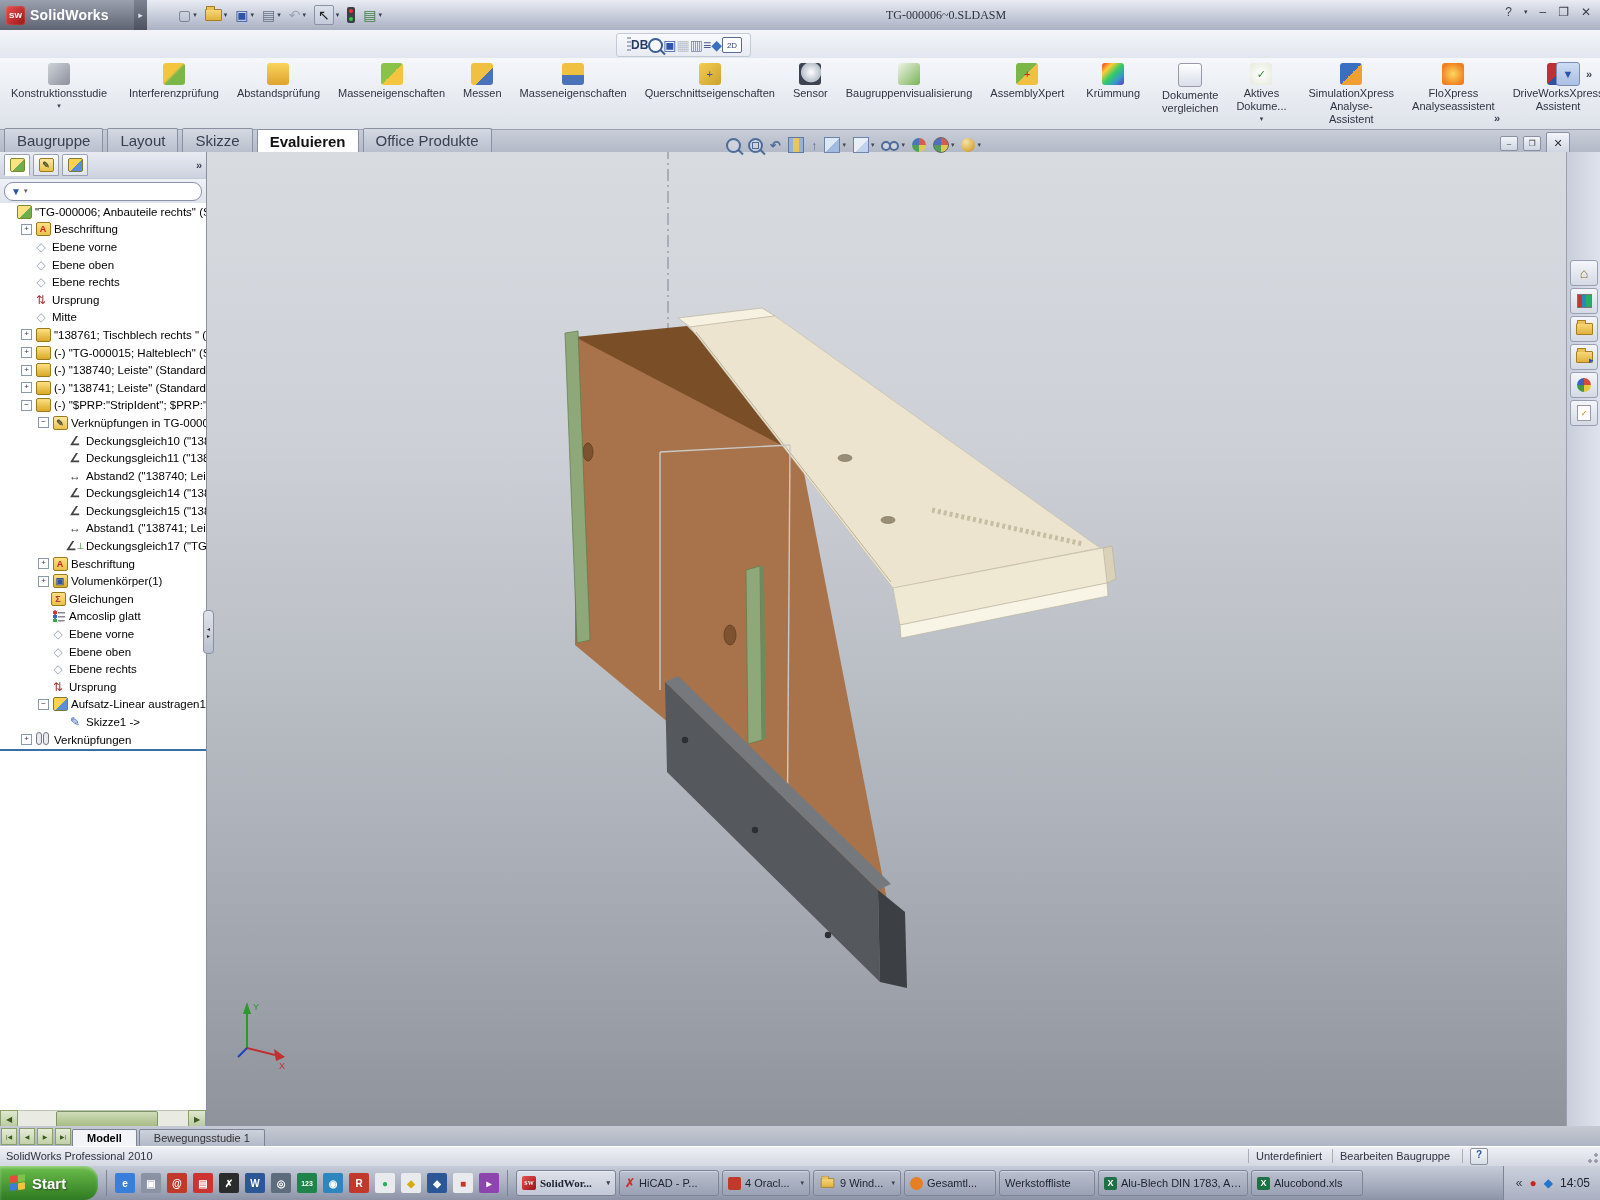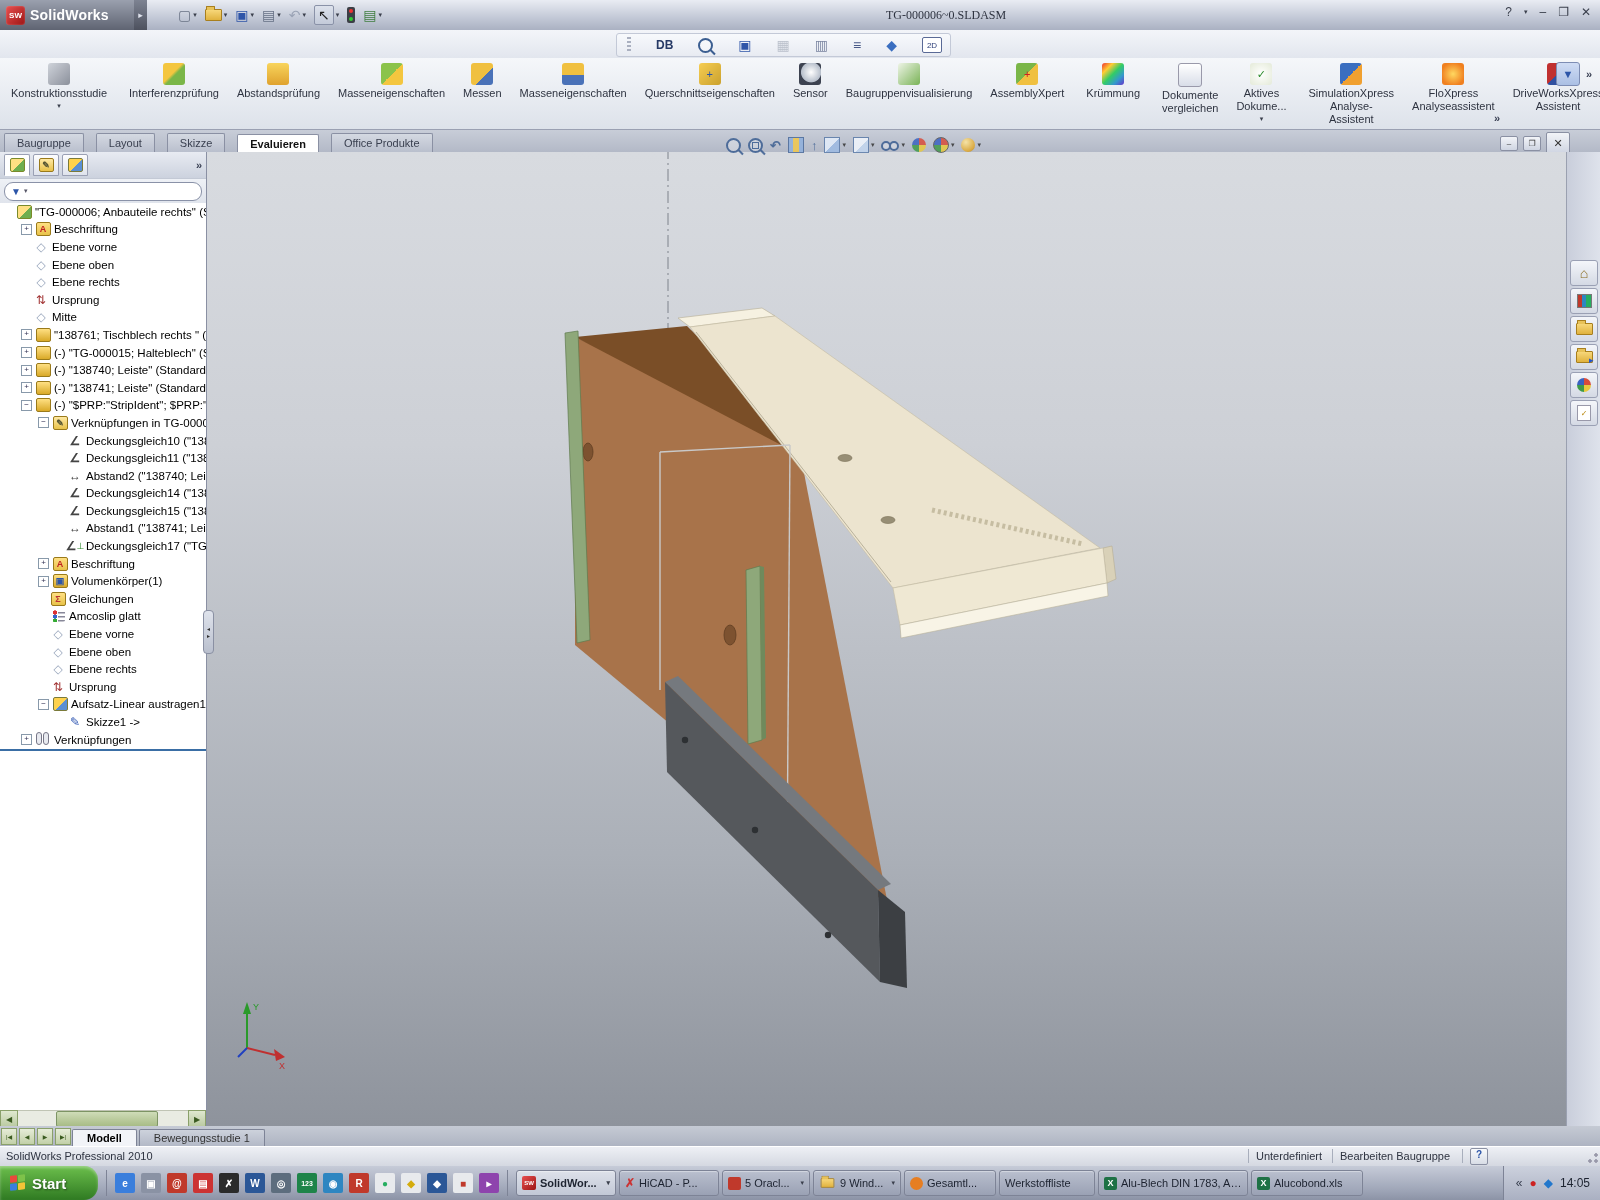--- a/index.html
+++ b/index.html
@@ -17,40 +17,40 @@
   .dd{font-size:7px;color:#3a3f4c;margin-left:1px;}
   .pressedbox{border:1px solid #8a92a8;background:linear-gradient(#dde2ec,#c3cad9);border-radius:2px;padding:0 3px;display:inline-block;}
   .ttraffic{display:inline-block;width:8px;height:16px;background:#3c3f46;border-radius:2px;position:relative;}
   .ttraffic::before{content:"";position:absolute;left:2px;top:2px;width:4px;height:4px;border-radius:50%;background:#e33;}
   .ttraffic::after{content:"";position:absolute;left:2px;bottom:2px;width:4px;height:4px;border-radius:50%;background:#3c3;}
   #doc-title{position:absolute;left:886px;top:8px;font-size:12px;color:#2e3340;font-family:Liberation Serif, serif;}
   #win-controls{position:absolute;right:6px;top:5px;display:flex;gap:6px;align-items:center;}
   .wc{font-size:12px;color:#3a3f4c;padding:0 3px;}
   
   #row2{left:0;top:30px;width:1600px;height:28px;background:linear-gradient(#f3f5f9,#e2e6ee);border-bottom:1px solid #c8cdd9;}
-  #quickbar{position:absolute;left:616px;top:3px;height:22px;display:flex;align-items:center;gap:25px;padding:0 8px 0 10px;background:linear-gradient(#f7f9fc,#e8ebf2);border:1px solid #c3c9d7;border-radius:3px;}
+  #quickbar{position:absolute;left:616px;top:3px;height:22px;display:flex;align-items:center;gap:0;padding:0 8px 0 10px;background:linear-gradient(#f7f9fc,#e8ebf2);border:1px solid #c3c9d7;border-radius:3px;}
   #qgrip{width:4px;height:16px;background:repeating-linear-gradient(#aab0c0 0 2px,transparent 2px 4px);}
   #db-label{font-size:12px;font-weight:bold;color:#273a66;}
   .qi{display:flex;align-items:center;}
   .box2d{width:18px;height:14px;border:1px solid #5a6a96;background:#fff;color:#2c3e78;font-size:8px;display:flex;align-items:center;justify-content:center;border-radius:2px;}
   
   #ribbon{left:0;top:58px;width:1600px;height:72px;background:linear-gradient(#f5f7fa,#dde2ea);border-bottom:1px solid #9aa0b2;display:flex;align-items:stretch;padding-left:2px;box-sizing:border-box;}
   .ritem{display:flex;flex-direction:column;align-items:center;justify-content:flex-start;padding:5px 9px 2px;font-size:11px;color:#2e3340;text-align:center;}
   .ri{width:22px;height:22px;border-radius:3px;display:flex;align-items:center;justify-content:center;font-size:11px;margin-bottom:2px;}
   .rlabel{white-space:pre-line;line-height:1.2;}
   .rdd{font-size:7px;color:#3a3f4c;margin-top:2px;}
   .rdiv{width:1px;background:#c2c8d5;margin:5px 2px;}
   #ribbon-right{position:absolute;right:8px;top:62px;display:flex;gap:6px;align-items:center;}
   .filterbtn{width:22px;height:22px;border:1px solid #7d8db4;background:linear-gradient(#cfdcf4,#aabfe4);border-radius:3px;display:flex;align-items:center;justify-content:center;color:#2c55a8;font-size:11px;}
   .chev{color:#3a4154;font-size:11px;font-weight:bold;}
   #ribbon-overflow{position:absolute;right:100px;top:108px;}
   
   #tabrow{left:0;top:130px;width:1600px;height:22px;background:linear-gradient(#c8cdd8,#b3b9c7);border-bottom:1px solid #7d8396;}
   #tabs{display:flex;height:22px;align-items:flex-end;padding-left:4px;}
-  .ctab{font-size:11px;color:#3a4050;padding:3px 12px 3px;border:1px solid #8a90a3;border-bottom:none;background:linear-gradient(#d4d9e2,#b9bfcd);margin-right:12px;border-radius:2px 2px 0 0;}
+  .ctab{font-size:15px;color:#3a4050;padding:3px 12px 3px;border:1px solid #8a90a3;border-bottom:none;background:linear-gradient(#d4d9e2,#b9bfcd);margin-right:4px;border-radius:2px 2px 0 0;}
   .ctab.active{background:#fff;font-weight:bold;color:#111;position:relative;top:1px;}
   #doc-controls{position:absolute;left:1500px;top:132px;display:flex;align-items:center;gap:5px;}
   .dcb{width:16px;height:13px;border:1px solid #8a90a3;background:linear-gradient(#f2f4f8,#cfd5e2);font-size:8px;display:flex;align-items:center;justify-content:center;color:#333;border-radius:2px;}
   .dcb.big{width:22px;height:20px;font-size:11px;}
   
   #hud{position:absolute;left:726px;top:137px;display:flex;gap:7px;align-items:center;z-index:5;}
   .hitem{display:flex;align-items:center;gap:2px;opacity:.85;}
   .hmag{width:11px;height:11px;border:2px solid #3b5e91;border-radius:50%;position:relative;background:rgba(255,255,255,.35);display:inline-block;}
   .hmag::after{content:"";position:absolute;width:7px;height:2px;background:#3b5e91;transform:rotate(45deg);right:-5px;bottom:-2px;}
   .hq::before{content:"";position:absolute;inset:2px;border:1px solid #3b5e91;}
@@ -124,21 +124,21 @@
   
   #taskbar{left:0;top:1166px;width:1600px;height:34px;background:linear-gradient(#c6cbd8,#9fa6b8 70%,#8c93a6);display:flex;align-items:center;}
   #startbtn{height:34px;width:98px;border-radius:0 14px 14px 0;background:linear-gradient(#6cbf4c,#2f7a22);display:flex;align-items:center;gap:6px;padding-left:10px;box-sizing:border-box;box-shadow:inset 0 2px 3px #ffffff55;}
   #startflag{width:16px;height:16px;display:grid;grid-template-columns:7px 7px;grid-template-rows:7px 7px;gap:1px;transform:skewY(-6deg);}
   #startflag i{border-radius:1px;}
   #start-label{color:#fff;font-size:15px;font-weight:bold;text-shadow:1px 1px 2px #0007;}
   #quicklaunch{display:flex;align-items:center;gap:6px;margin:0 8px;padding:0 8px;border-left:1px solid #7d8396;border-right:1px solid #7d8396;height:26px;}
   .ql{width:20px;height:20px;border-radius:2px;display:flex;align-items:center;justify-content:center;font-size:10px;font-weight:bold;}
   #tasks{display:flex;align-items:center;gap:3px;height:26px;}
   .task{height:26px;border:1px solid #7d8396;border-radius:3px;background:linear-gradient(#b9bfce,#9aa1b4);display:flex;align-items:center;gap:4px;padding:0 5px;font-size:11px;color:#1d2330;overflow:hidden;white-space:nowrap;box-sizing:border-box;box-shadow:inset 0 1px 1px #fff6;}
-  .task.active{background:linear-gradient(#dde1ea,#c2c8d6);font-weight:bold;}
+  .task.active{background:linear-gradient(#dde1ea,#c2c8d6);font-weight:bold;font-family:Liberation Serif, serif;}
   .tk-sw{width:14px;height:14px;background:linear-gradient(135deg,#e85050,#9c1414);border-radius:2px;color:#fff;font-size:6px;font-weight:bold;display:flex;align-items:center;justify-content:center;flex:none;}
   .tk-box{width:13px;height:13px;border-radius:2px;font-size:9px;font-weight:bold;display:flex;align-items:center;justify-content:center;flex:none;}
   .tk-dot{width:13px;height:13px;border-radius:50%;flex:none;}
   .tlabel{overflow:hidden;text-overflow:ellipsis;}
   #tray{margin-left:auto;height:34px;display:flex;align-items:center;gap:7px;padding:0 10px 0 12px;border-left:1px solid #7d8396;background:linear-gradient(#ccd1dd,#aab0c2);}
   .trayico{font-size:12px;line-height:1;}
   #clock{font-size:12px;color:#1d2330;}
   
   .ri-construction-study{background:linear-gradient(135deg,#cfd3da,#8b909b);color:#555;}
   .ri-interference-check{background:linear-gradient(135deg,#f4c63f 45%,#7ab648 55%);color:#c22;}
@@ -741,21 +741,21 @@
         <span class="tk-sw">SW</span>
         <span class="tlabel">SolidWor...</span>
         <span class="dd" style="margin-left:auto">▾</span>
       </div>
       <div class="task" style="width: 100px;">
         <span class="g" style="color:#c33;font-weight:bold;font-size:12px">✗</span>
         <span class="tlabel">HiCAD - P...</span>
       </div>
       <div class="task" style="width: 88px;">
         <span class="tk-box" style="background:#c0392b"></span>
-        <span class="tlabel">5 Oracl...</span>
+        <span class="tlabel">4 Oracl...</span>
         <span class="dd" style="margin-left:auto">▾</span>
       </div>
       <div class="task" style="width: 88px;">
         <span class="ico-folder" style="transform:scale(.8)"></span>
         <span class="tlabel">9 Wind...</span>
         <span class="dd" style="margin-left:auto">▾</span>
       </div>
       <div class="task" style="width: 92px;">
         <span class="tk-dot" style="background:#e67e22"></span>
         <span class="tlabel">Gesamtl...</span>

